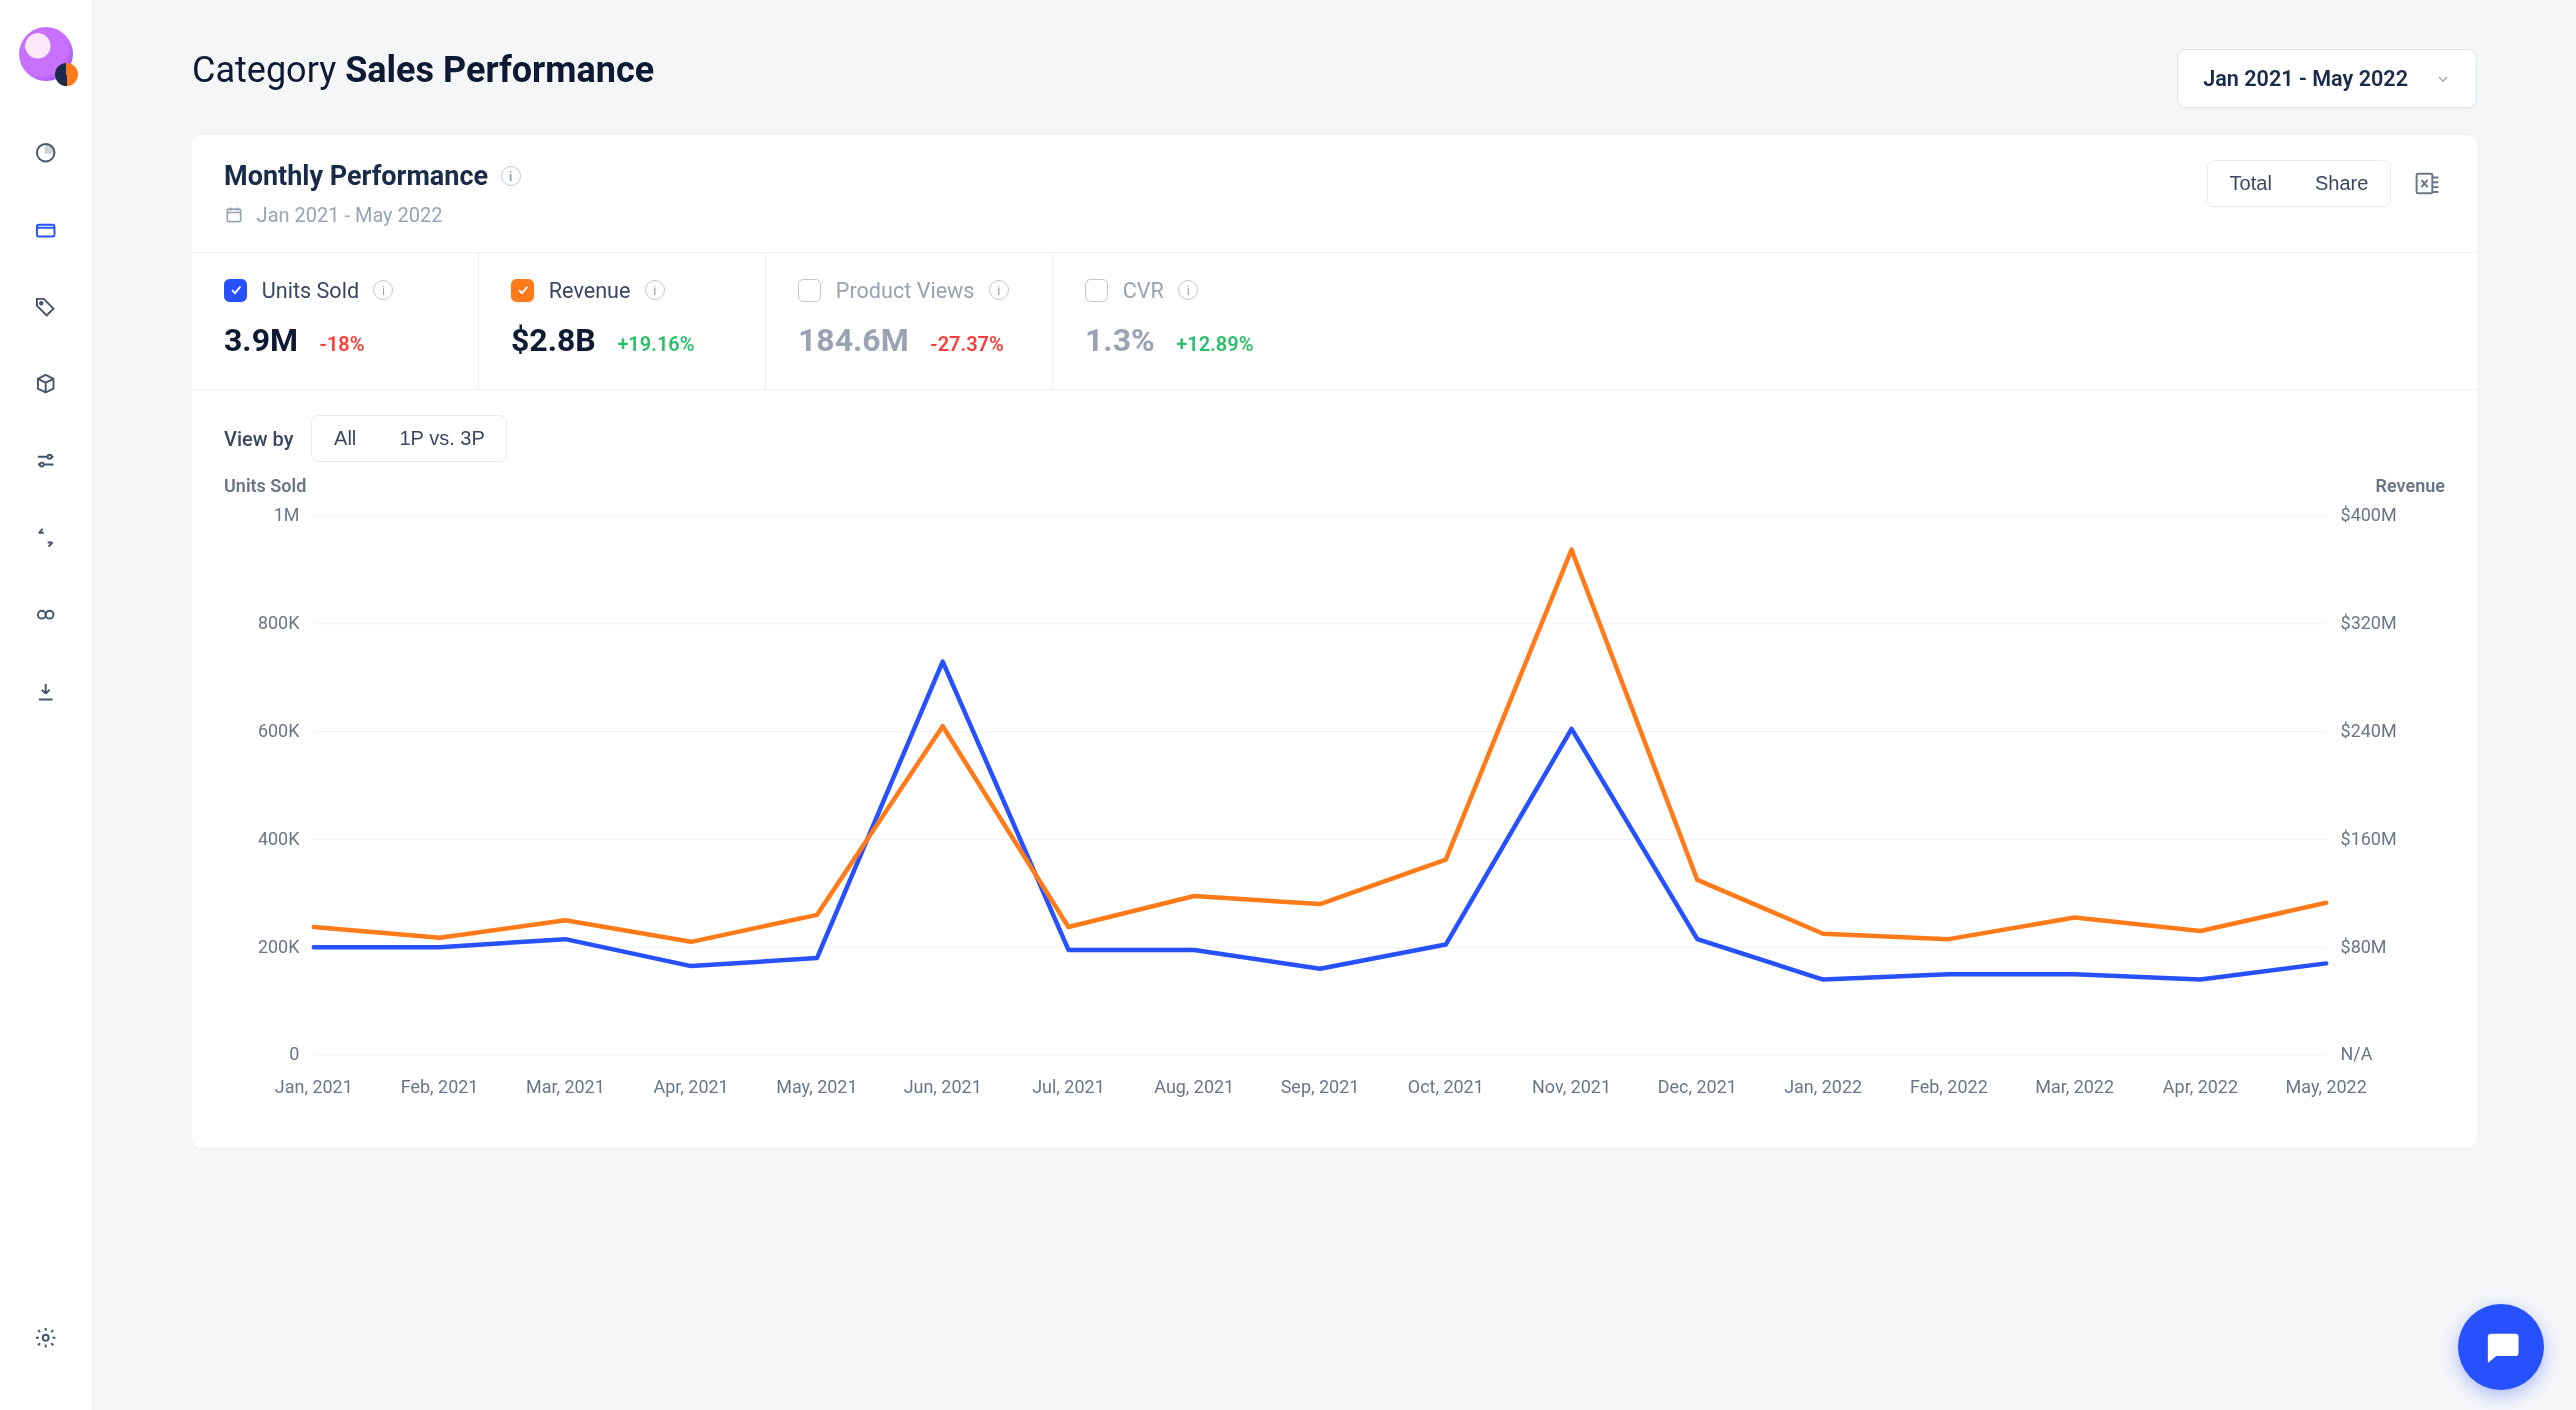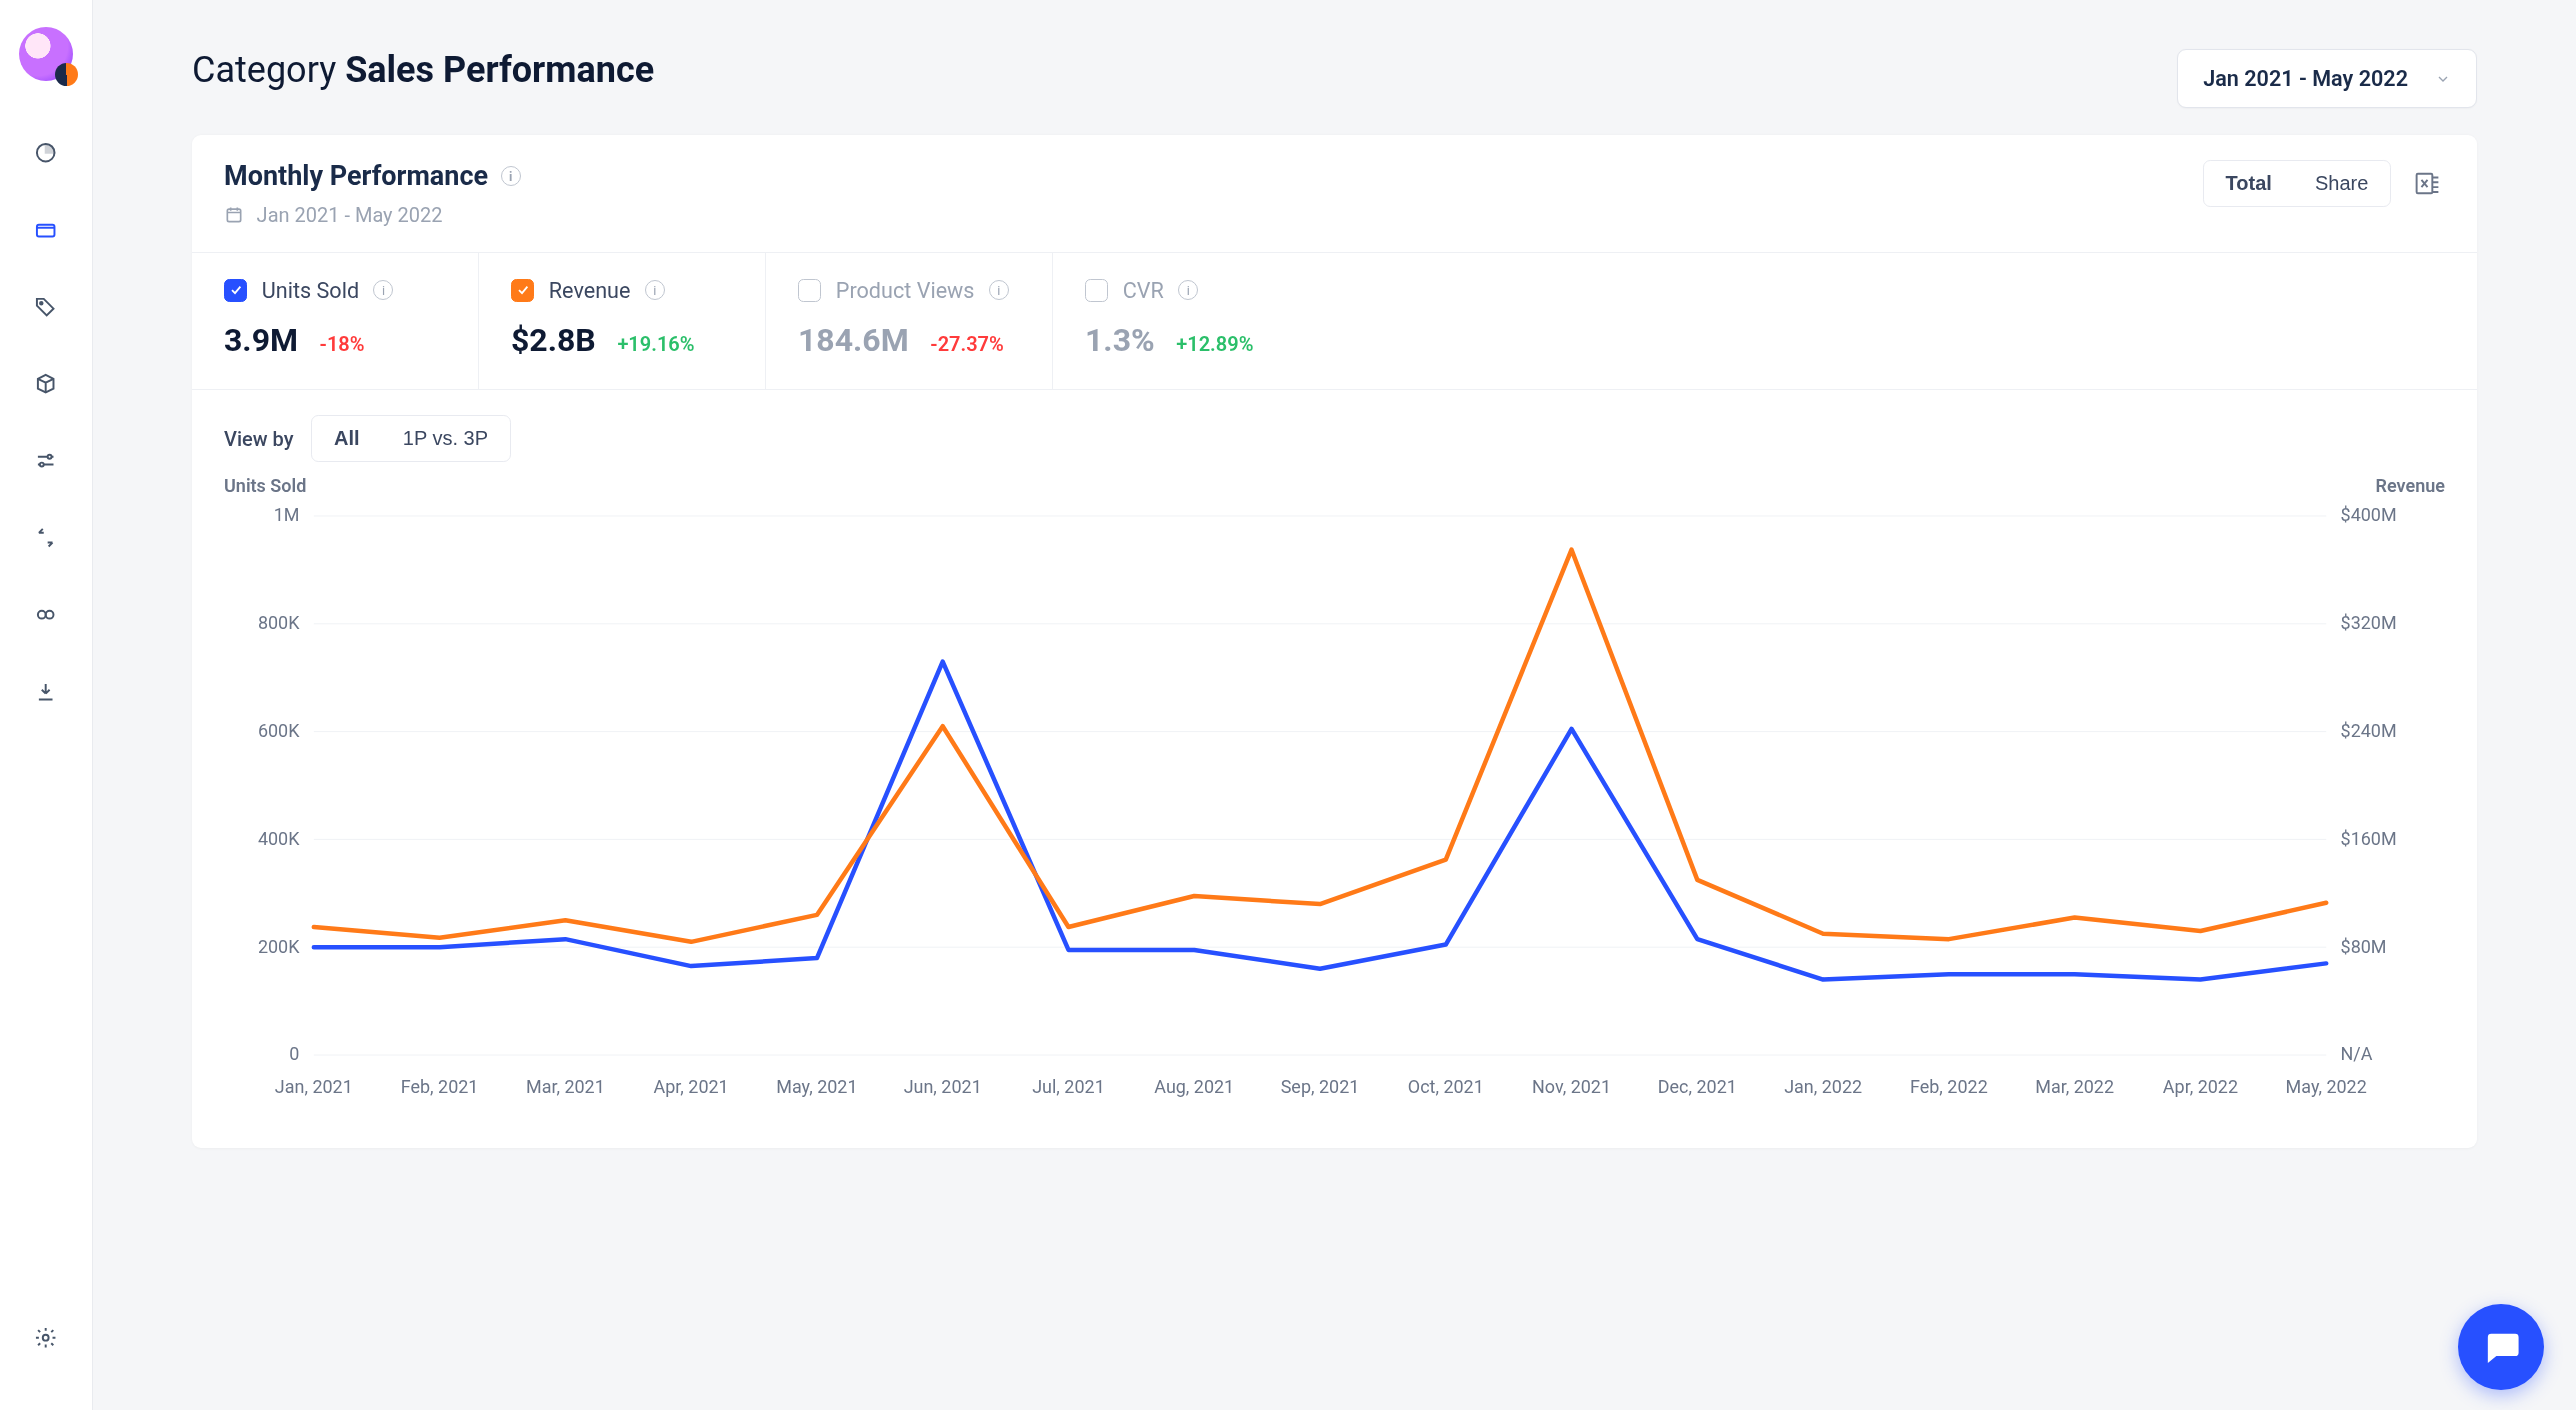--- a/index.html
+++ b/index.html
@@ -91,21 +91,21 @@
   .card-header {
     display:flex; justify-content: space-between; align-items:flex-start;
     padding: 25px 32px 25px 32px;
   }
   .card-title { font-size: 27px; font-weight: 700; display:flex; align-items:center; gap:12.6px;}
   .info-dot { width:20px; height:20px; border:1.3px solid #c0c6d0; border-radius:50%; display:inline-flex; align-items:center; justify-content:center; color:#9aa3b2; font-size:12.6px;}
   .card-subtitle { margin-top: 10.8px; color:#9aa3b2; font-size:20px; display:flex; align-items:center; gap:12.6px;}
   .seggroup { display:flex; align-items:center; gap:18px; }
   .seg { display:flex; background:#fff; border:0.9px solid #e8eaf0; border-radius:7.2px; overflow:hidden;}
   .seg button { border:none; background:transparent; padding:10.8px 21.6px; font-size:20px; color:#3b4760; cursor:pointer;}
-  .seg button.active, .btn-active { background:#eef2ff; color:#2750ff; font-weight:700;text-align:center;}
+  .seg button.active, .btn-active { background:#eef2ff; color:#2750ff; font-weight:400;text-align:center;}
   .export { width:36px; height:36px; display:flex; align-items:center; justify-content:center; color:#6b7588; cursor:pointer;}
   
   .metrics-row {
     display:flex;
     border-top:0.9px solid #eef0f4;
     border-bottom:0.9px solid #eef0f4;
   }
   .metric {
     flex: 0 0 auto;
     min-width: 287px;

